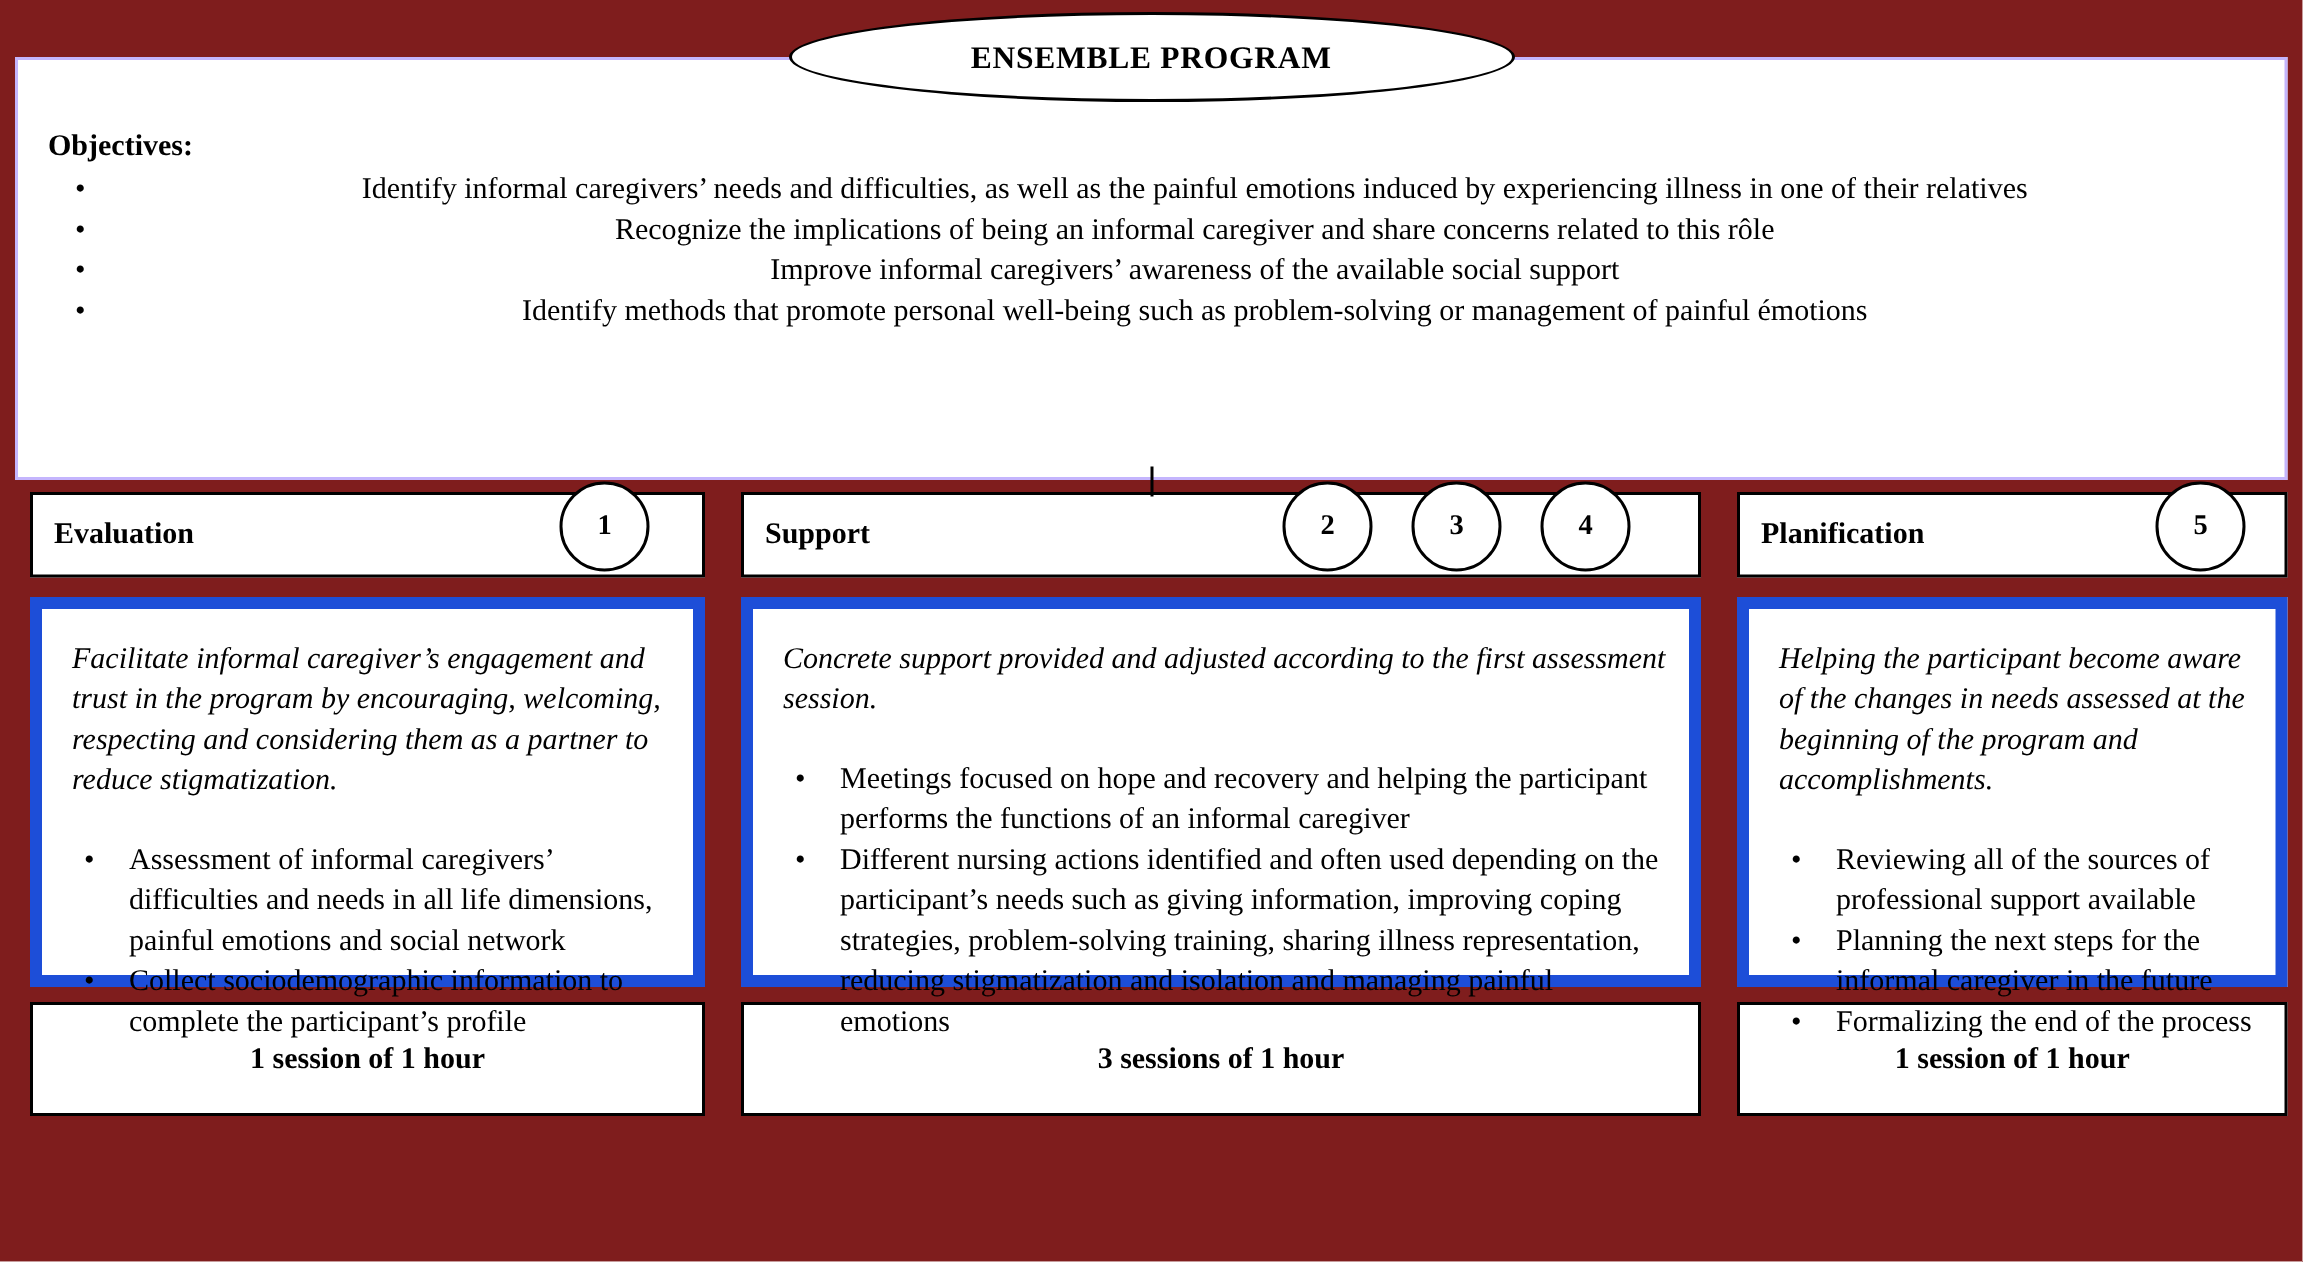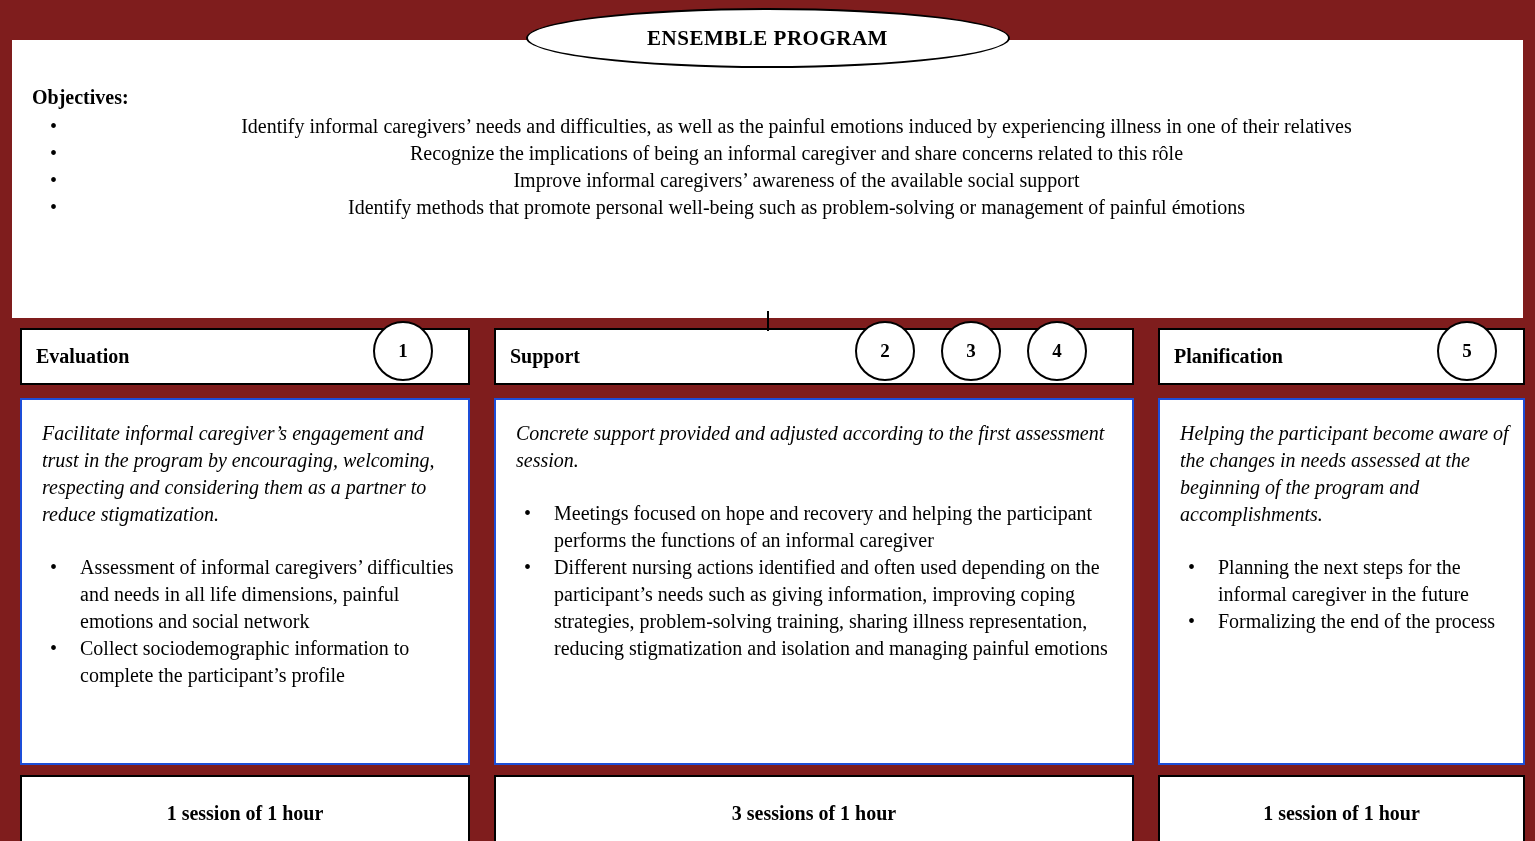--- a/index.html
+++ b/index.html
@@ -36,21 +36,21 @@
     letter-spacing: 0.5px;
   }
 
   
   .objectives-box {
     position: absolute;
     top: 38px;
     left: 10px;
     right: 10px;
     height: 282px;
-    border: 2px solid #7f1d1d;
+    border: 2px solid #c4b5fd;
     background: #fff;
     padding: 46px 24px 0 20px;
     z-index: 1;
   }
   .objectives-heading {
     font-weight: bold;
     font-size: 20px;
     margin-bottom: 4px;
   }
   .objectives-list {
@@ -120,22 +120,22 @@
     border-radius: 50%;
     background: #fff;
     display: flex;
     align-items: center;
     justify-content: center;
     font-weight: bold;
     font-size: 19px;
   }
 
   .col-body {
-    height: 367px;
-    border: 2px solid #1d4ed8;
+    height: 260px;
+    border: 8px solid #1d4ed8;
     background: #fff;
     margin-top: 13px;
     padding: 20px 14px 0 20px;
     font-size: 20px;
   }
   .col-intro {
     font-style: italic;
     line-height: 27px;
     margin-bottom: 26px;
   }
@@ -233,20 +233,21 @@
     <div class="column">
       <div class="col-header">
         <span class="col-label">Planification</span>
         <span class="badges">
           <span class="badge">5</span>
         </span>
       </div>
       <div class="col-body">
         <p class="col-intro">Helping the participant become aware of the changes in needs assessed at the beginning of the program and accomplishments.</p>
         <ul class="col-bullets">
+          <li>Reviewing all of the sources of professional support available</li>
           <li>Planning the next steps for the informal caregiver in the future</li>
           <li>Formalizing the end of the process</li>
         </ul>
       </div>
       <div class="col-footer">
         <span>1 session of 1 hour</span>
       </div>
     </div>
 
   </div>

